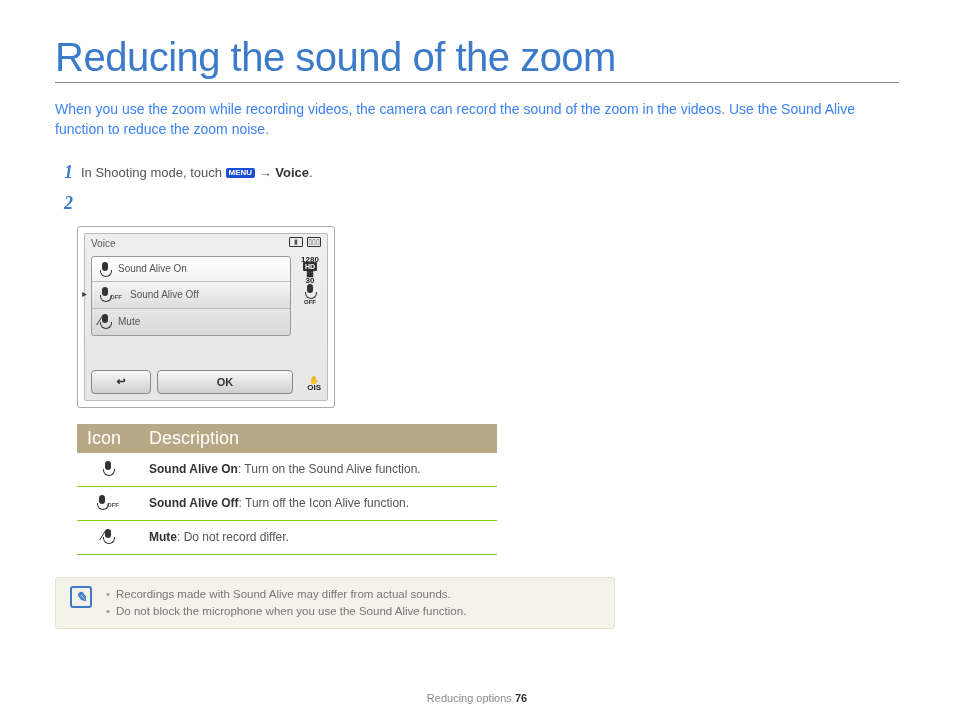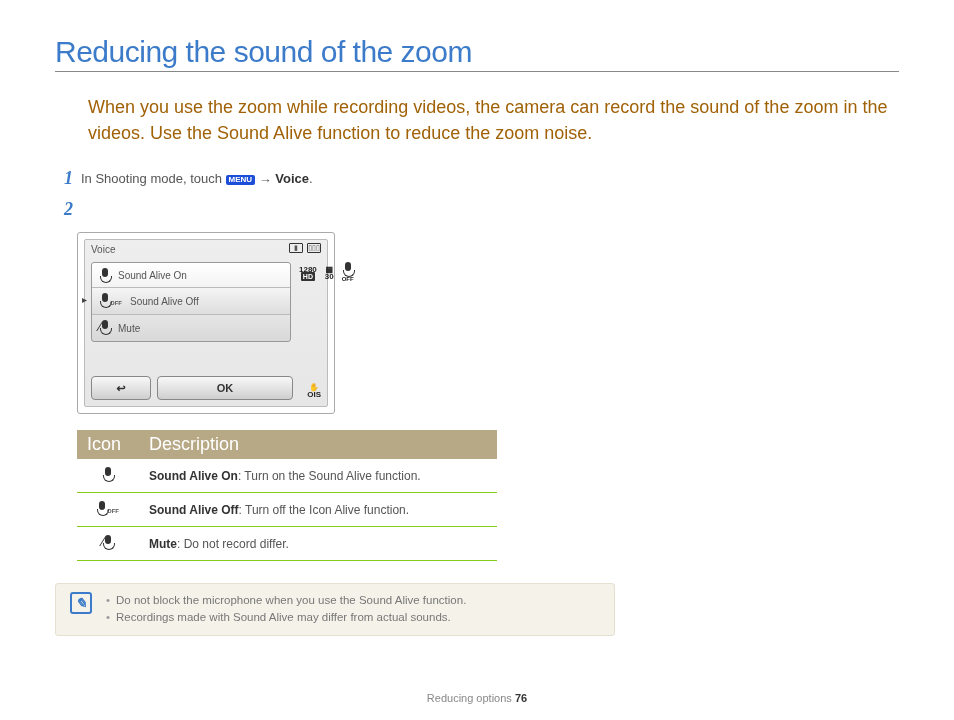--- a/index.html
+++ b/index.html
@@ -7,34 +7,33 @@
     font-family: "Helvetica Neue", Arial, sans-serif;
     font-weight: 300;
     color: #555;
     width: 954px;
     height: 720px;
     background: #fff;
     position: relative;
     padding: 35px 55px 30px 55px;
   }
   .page-title {
-    font-size: 30px;
+    font-size: 40px;
     color: #3b7bc9;
     font-weight: 300;
     letter-spacing: -0.5px;
     padding-bottom: 2px;
     border-bottom: 1px solid #888;
+    margin-bottom: 16px;
+  }
+  .intro {
+    font-size: 14px;
+    line-height: 1.45;
+    color: #3b82f6;
     margin-bottom: 22px;
-  }
-  .intro {
-    font-size: 18px;
-    line-height: 1.45;
-    color: #a16207;
-    margin-bottom: 22px;
-    margin-left: 33px;
   }
   .steps { margin-bottom: 12px; margin-left: 4px; }
   .step-row {
     display: flex;
     align-items: center;
     gap: 8px;
     margin-bottom: 10px;
     font-size: 13px;
     color: #555;
   }
@@ -99,22 +98,22 @@
     border-radius: 1px;
     font-size: 7px;
     display:flex; align-items:center; justify-content:center;
   }
   .lcd-side {
     position: absolute;
     right: 6px;
     top: 22px;
     width: 22px;
     display: flex;
-    flex-direction: row;
-    gap: 8px;
+    flex-direction: column;
+    gap: 0;
     align-items: center;
   }
   .side-badge {
     font-size: 8px;
     color: #222;
     text-align: center;
     line-height: 0.9;
     font-weight: bold;
   }
   .hd-box { background:#333; color:#fff; font-size:7px; padding:1px 2px; border-radius:1px; }
@@ -308,21 +307,21 @@
     <tr>
       <td><span style="position:relative;display:inline-block;"><span class="mic-ic"></span><span style="position:absolute;left:-1px;top:-2px;font-size:14px;color:#333;">∕</span></span></td>
       <td><span class="bold">Mute</span><span>: Do not record differ.</span></td>
     </tr>
   </tbody>
 </table>
 
 <div class="note">
   <div class="note-icon">✎</div>
   <ul>
+    <li>Recordings made with Sound Alive may differ from actual sounds.</li>
     <li>Do not block the microphone when you use the Sound Alive function.</li>
-    <li>Recordings made with Sound Alive may differ from actual sounds.</li>
   </ul>
 </div>
 
 <div class="footer">
   <span>Reducing options</span>
   <span class="pg">76</span>
 </div>
 
 </body></html>

